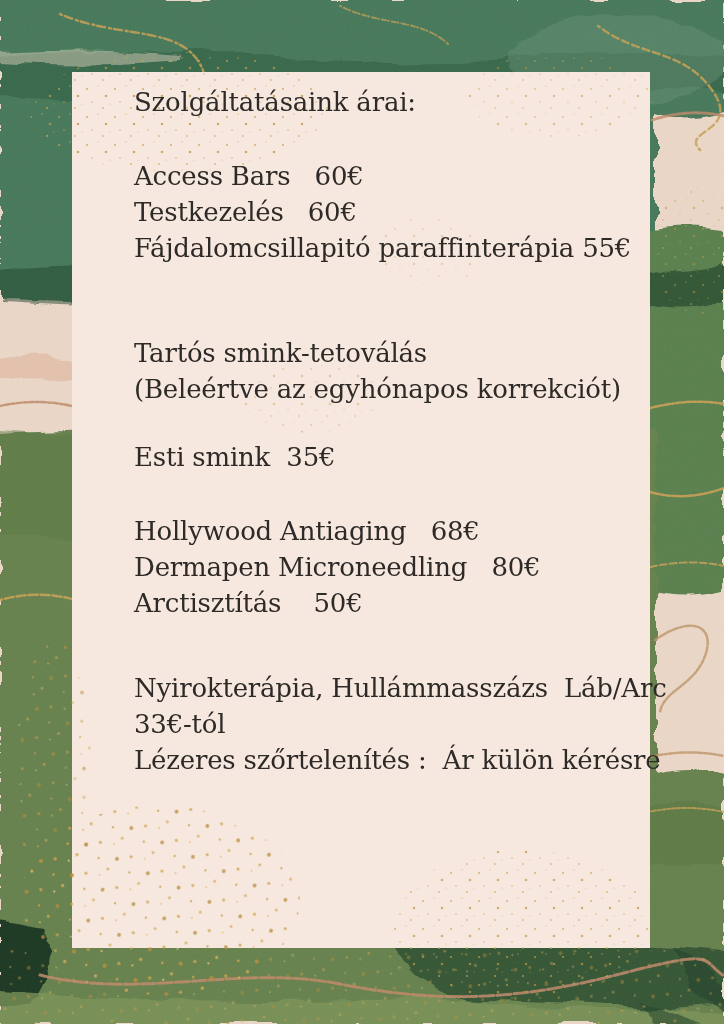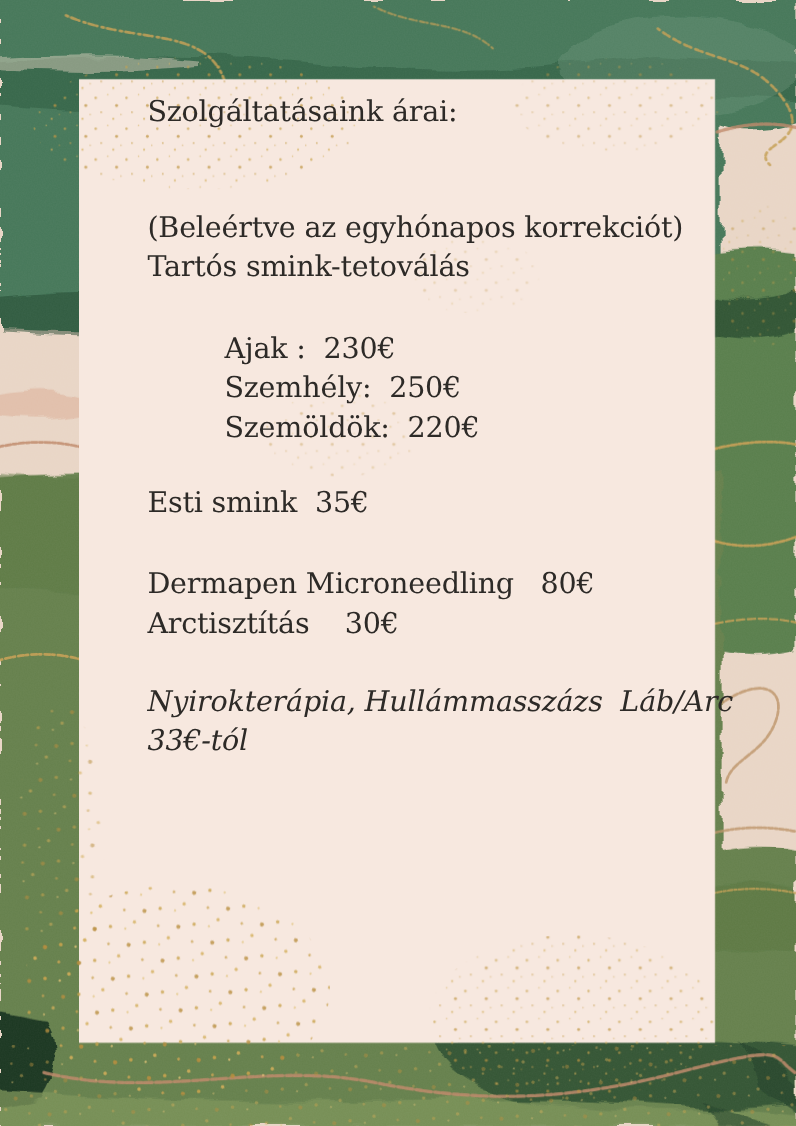--- a/index.html
+++ b/index.html
@@ -26,21 +26,21 @@
     line-height: 36px;
     letter-spacing: -0.2px;
   }
   .line { white-space: pre; }
   .menu-title { margin: 0; font-size: 26px; font-weight: normal; line-height: 36px; white-space: pre; }
   .section-basic   { margin-top: 38px; }
   .section-pmu-h   { margin-top: 69px; }
   .section-pmu-p   { margin-top: 38px; padding-left: 70px; }
   .section-makeup  { margin-top: 32px; }
   .section-facial  { margin-top: 38px; }
-  .section-other   { margin-top: 35px; font-style: italic; }
+  .section-other   { margin-top: 49px; }
 </style>
 </head>
 <body>
 
 <svg class="bg-svg" width="724" height="1024" viewBox="0 0 724 1024" aria-hidden="true">
   <defs>
     <pattern id="dust" width="28" height="28" patternUnits="userSpaceOnUse">
       <circle cx="3" cy="5" r="1.1" fill="#c9a24a"></circle>
       <circle cx="14" cy="2" r="0.7" fill="#d7b564"></circle>
       <circle cx="22" cy="12" r="1.3" fill="#bf9440"></circle>
@@ -128,38 +128,40 @@
     <rect x="0" y="950" width="724" height="74" fill="url(#dust2)" opacity="0.45"></rect>
     <ellipse cx="430" cy="250" rx="60" ry="35" fill="url(#dust)" opacity="0.3"></ellipse>
   </g>
 
   <rect x="0" y="0" width="724" height="1024" fill="#ffffff" opacity="0.12" filter="url(#grain)"></rect>
 </svg>
 
 <main class="price-card-text">
   <h1 class="menu-title">Szolgáltatásaink árai:</h1>
 
+  <section class="section-basic">
+    <div class="line">Access Bars   60€</div>
+    <div class="line">Testkezelés   60€</div>
+    <div class="line">Fájdalomcsillapitó paraffinterápia 55€</div>
+  </section>
 
   <section class="section-pmu-h">
+    <div class="line">Tartós smink-tetoválás</div>
     <div class="line">(Beleértve az egyhónapos korrekciót)</div>
-    <div class="line">Tartós smink-tetoválás</div>
   </section>
 
-  <section class="section-pmu-p">
-    <div class="line">Ajak :  230€</div>
-    <div class="line">Szemhély:  250€</div>
-    <div class="line">Szemöldök:  220€</div>
-  </section>
 
   <section class="section-makeup">
     <div class="line">Esti smink  35€</div>
   </section>
 
   <section class="section-facial">
+    <div class="line">Hollywood Antiaging   68€</div>
     <div class="line">Dermapen Microneedling   80€</div>
-    <div class="line">Arctisztítás    30€</div>
+    <div class="line">Arctisztítás    50€</div>
   </section>
 
   <section class="section-other">
     <div class="line">Nyirokterápia, Hullámmasszázs  Láb/Arc</div>
     <div class="line">33€-tól</div>
+    <div class="line">Lézeres szőrtelenítés :  Ár külön kérésre</div>
   </section>
 </main>
 
 </body></html>

